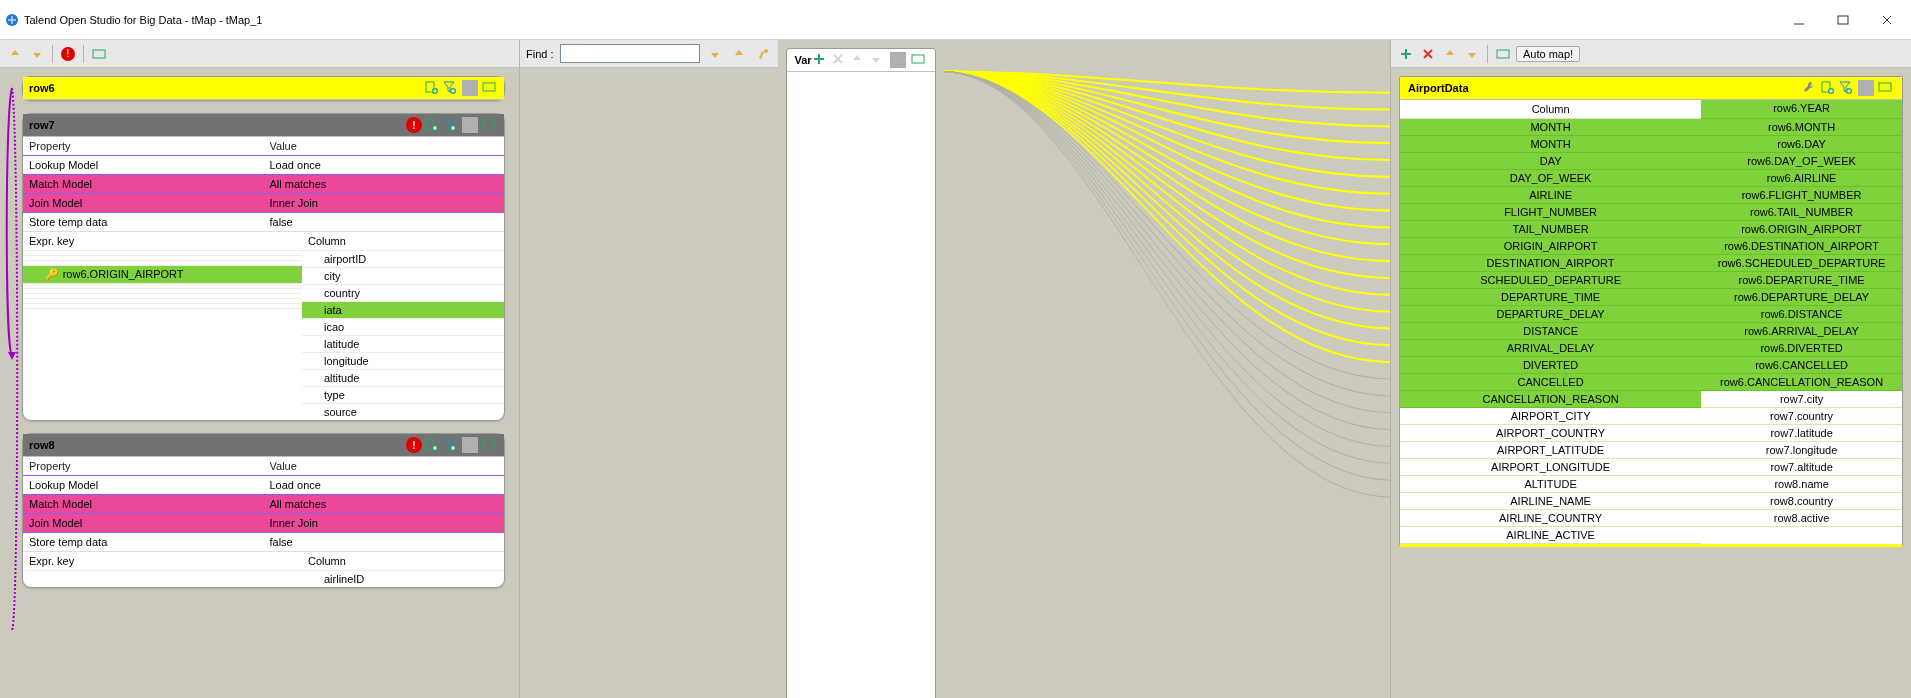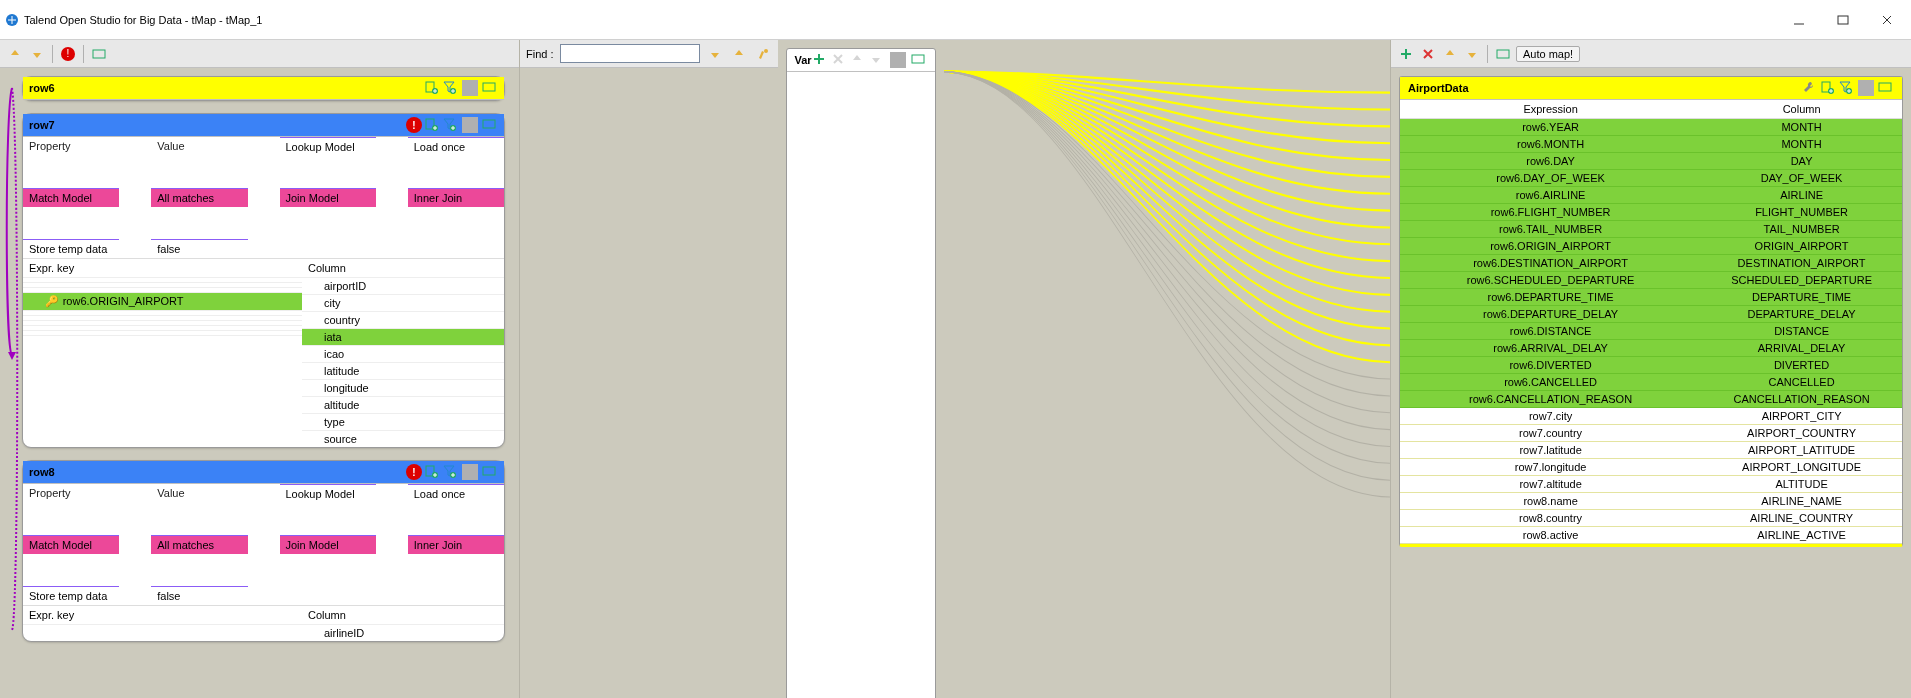--- a/index.html
+++ b/index.html
@@ -49,25 +49,25 @@
     border-radius:9px;
     margin-bottom:12px;
     box-shadow: 0 1px 2px rgba(0,0,0,0.15);
   }
   .box-header {
     display:flex; align-items:center; padding:3px 6px;
     border-bottom:1px solid #c0c0c0;
     font-weight:bold;
   }
   .box-header.yellow { background:#ffff00; }
-  .box-header.white { background:#3b82f6; }
+  .box-header.white { background:#737373; }
   .box-header .hdr-tools { margin-left:auto; display:flex; gap:2px; align-items:center;}
   .hdr-tools svg, .hdr-tools span { width:16px; height:16px;}
   .badge-err { background:#d00; color:#fff; border-radius:50%; width:14px; height:14px; display:inline-flex; align-items:center; justify-content:center; font-size:10px; }
-  .prop-grid { display:grid; grid-template-columns: 1fr 1fr 1fr 1fr; gap: 32px;}
+  .prop-grid { display:grid; grid-template-columns: 1fr 1fr;}
   .prop-grid .cell { padding:3px 6px; border-top:1px solid #8b5cf6;}
   .prop-grid .cell.head { font-weight:normal; color:#222; background:#fff; border-top:none;}
   .prop-grid .cell.y { background:#ec4899; }
   .cols-wrap { display:grid; grid-template-columns: 58% 42%; }
   .cols-wrap .col { border-top:1px solid #ddd;}
   .col .head { padding:3px 6px; }
   .col .row { padding:2px 6px 2px 22px; border-top:1px solid #eee;}
   .col .row.green { background:#7fd23c; }
   .key-icon { color:#9b00c0; margin-right:4px;}
   
@@ -455,21 +455,20 @@
               </span>
             <span class="sep"></span>
             <span class="tool-btn">
                 <svg width="14" height="14">
                   <rect x="1" y="3" width="12" height="8" fill="none" stroke="#2a6"></rect>
                 </svg>
               </span>
           </div>
         </div>
         <div class="out-cols" id="out-cols">
-          <div class="oc-head">Expression</div>
           <div class="oc-head">Column</div>
         <div class="oc-row green">row6.YEAR</div>
             <div class="oc-row green">MONTH</div>
             <div class="oc-row green">row6.MONTH</div>
             <div class="oc-row green">MONTH</div>
             <div class="oc-row green">row6.DAY</div>
             <div class="oc-row green">DAY</div>
             <div class="oc-row green">row6.DAY_OF_WEEK</div>
             <div class="oc-row green">DAY_OF_WEEK</div>
             <div class="oc-row green">row6.AIRLINE</div>

